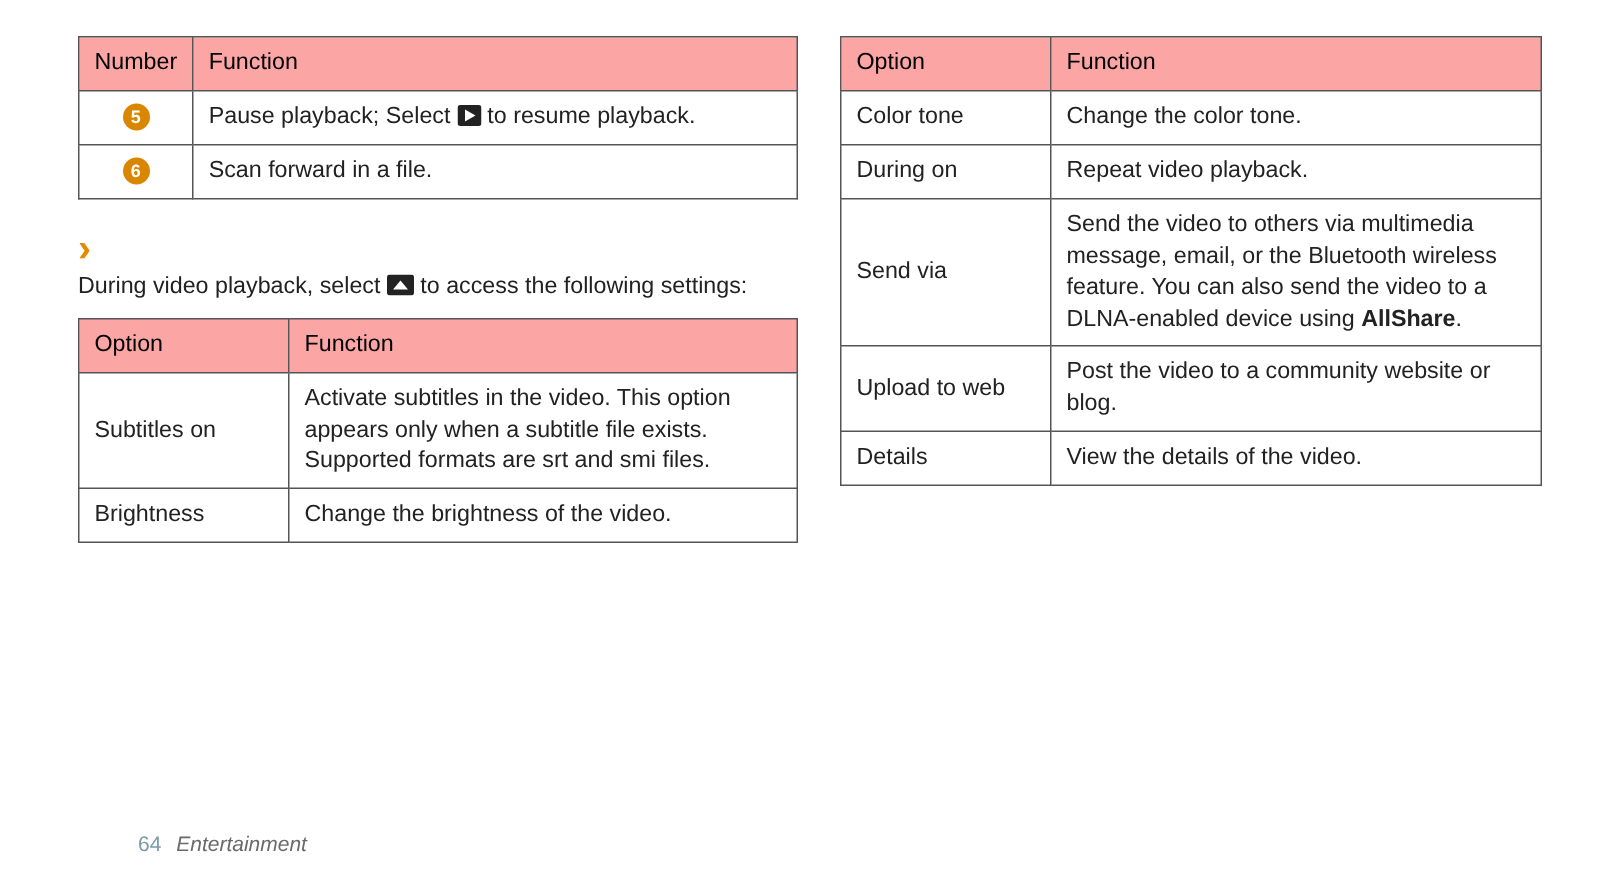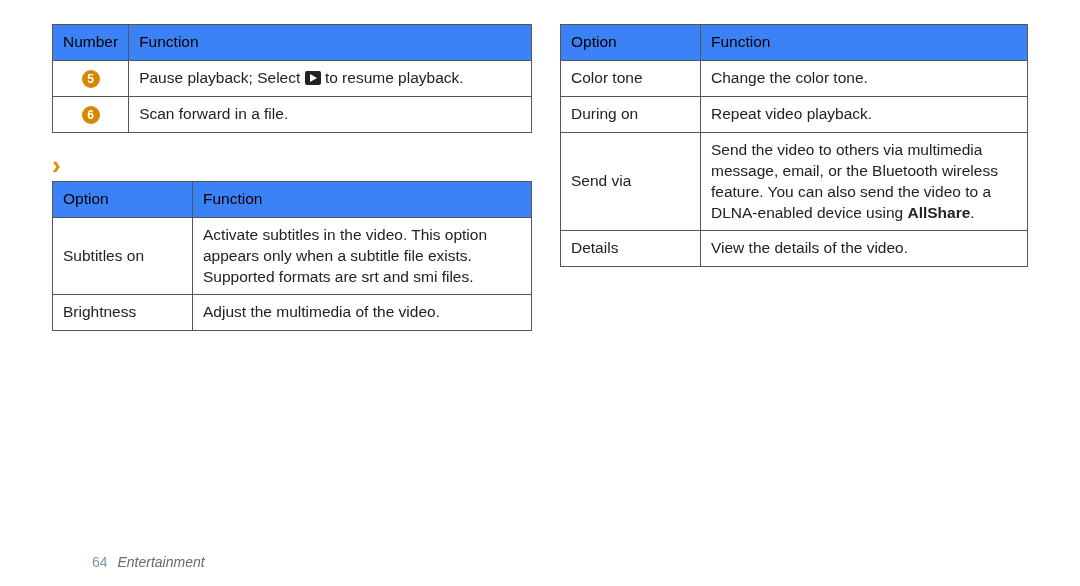--- a/index.html
+++ b/index.html
@@ -32,21 +32,21 @@
   }
   th, td {
     border: 1px solid #555;
     padding: 7px 10px;
     text-align: left;
     vertical-align: middle;
     font-size: 15.5px;
     line-height: 1.35;
   }
   th {
-    background: #3b82f6;
+    background: #fca5a5;
     font-weight: 400;
     color: #000;
   }
   td.num {
     text-align: center;
     width: 70px;
   }
   td.opt {
     width: 140px;
     vertical-align: middle;
@@ -142,36 +142,42 @@
           </td>
           <td>Scan forward in a file.</td>
         </tr>
       </tbody>
     </table>
 
     <h2 class="heading">
       <span class="chevron">›</span>
     </h2>
 
+    <p class="lede">
+      <span>During video playback, select </span><span class="menu-icon"><svg width="18" height="14">
+            <rect x="0" y="0" width="18" height="14" rx="2" fill="#222"></rect>
+            <polygon points="4,10 9,4 14,10" fill="#fff"></polygon>
+          </svg></span><span> to access the following settings:</span>
+    </p>
 
     <table>
       <thead>
         <tr>
           <th>Option</th>
           <th>Function</th>
         </tr>
       </thead>
       <tbody>
         <tr>
           <td class="opt">Subtitles on</td>
           <td>Activate subtitles in the video. This option appears only when a subtitle file exists. Supported formats are srt and smi files.</td>
         </tr>
         <tr>
           <td class="opt">Brightness</td>
-          <td>Adjust the multimedia of the video.</td>
+          <td>Change the brightness of the video.</td>
         </tr>
       </tbody>
     </table>
 
   </div>
 
   <div class="col">
 
     <table>
       <thead>
@@ -187,20 +193,24 @@
         </tr>
         <tr>
           <td class="opt">During on</td>
           <td>Repeat video playback.</td>
         </tr>
         <tr>
           <td class="opt">Send via</td>
           <td>
             <span>Send the video to others via multimedia message, email, or the Bluetooth wireless feature. You can also send the video to a DLNA-enabled device using </span><strong>AllShare</strong><span>.</span>
           </td>
+        </tr>
+        <tr>
+          <td class="opt">Upload to web</td>
+          <td>Post the video to a community website or blog.</td>
         </tr>
         <tr>
           <td class="opt">Details</td>
           <td>View the details of the video.</td>
         </tr>
       </tbody>
     </table>
 
   </div>
 

